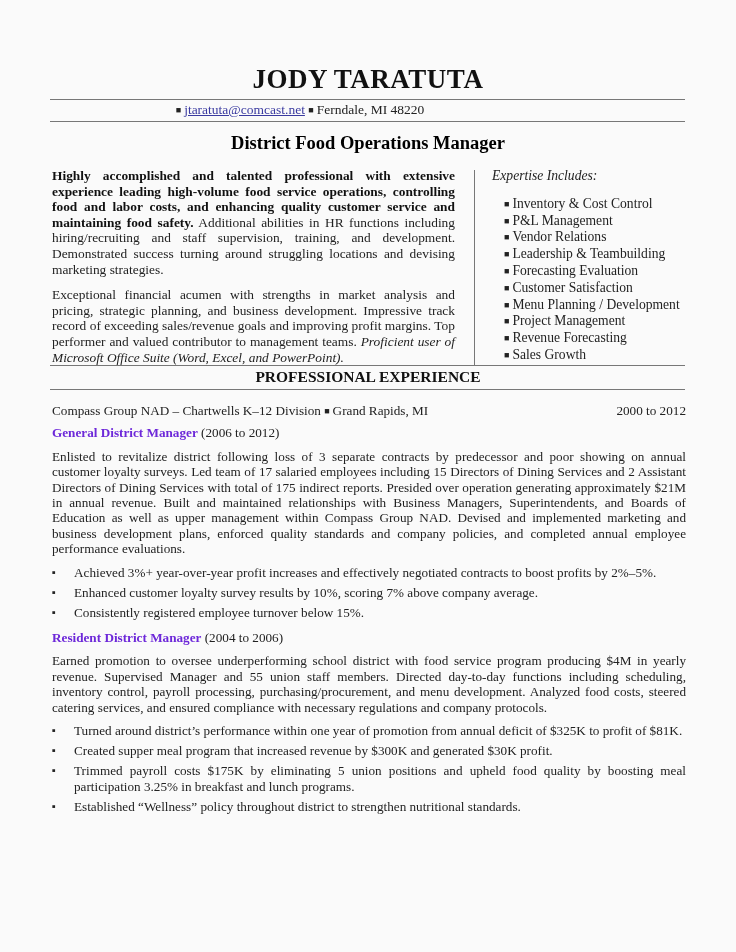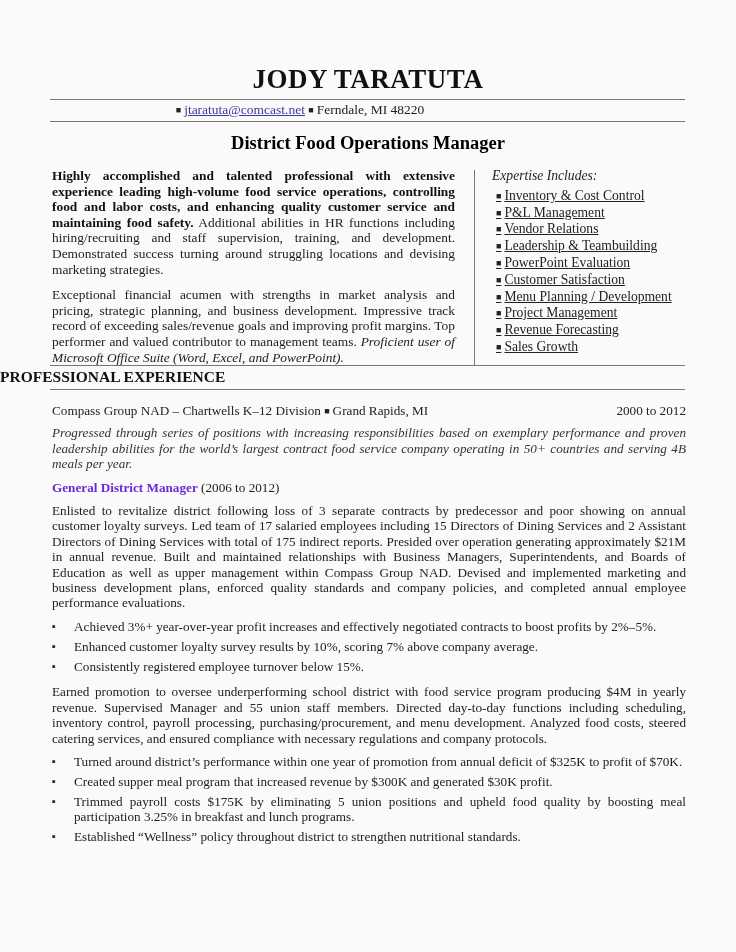--- a/index.html
+++ b/index.html
@@ -35,25 +35,25 @@
   }
   .summary p { margin: 0 0 10px 0; }
   .summary b { color: #111; }
   .vdivider { position: absolute; left: 474px; top: 170px; height: 195px; width: 0; border-left: 1.5px solid #777; }
 
   .expertise {
     position: absolute; left: 492px; top: 168px; width: 200px;
     font-family: "Liberation Serif", serif; font-size: 13.6px; line-height: 15.8px; color: #222;
   }
   .expertise .label { font-style: italic; margin-bottom: 1px; }
-  .expertise ul { list-style: none; margin: 4px; padding: 0; text-decoration: underline; }
+  .expertise ul { list-style: none; margin: 12px; padding: 0; }
   .expertise li { margin: 0; }
 
   .section-title {
-    position: absolute; left: 0; width: 736px; top: 368px; 
+    position: absolute; left: 0; width: 736px; top: 368px; text-align: center;
     font-family: "Liberation Serif", serif; font-weight: bold; font-size: 15.5px; color: #111;
   }
 
   .exp { position: absolute; left: 52px; top: 403px; width: 634px;
     font-family: "Liberation Serif", serif; font-size: 13.2px; line-height: 15.4px; color: #222; }
   .company-row { display: flex; justify-content: space-between; margin-bottom: 6px; text-align: right; }
   .company-intro { font-style: italic; text-align: justify; margin: 0 0 8px 0; color: #333; }
   .role { margin: 0 0 8px 0; }
   .role b { color: #6d28d9; }
   .para { text-align: justify; margin: 0 0 8px 0; }
@@ -86,49 +86,49 @@
 
   <div class="vdivider"></div>
 
   <div class="expertise">
     <div class="label">Expertise Includes:</div>
     <ul>
       <li><span class="sq">■</span><span>Inventory &amp; Cost Control</span></li>
       <li><span class="sq">■</span><span>P&amp;L Management</span></li>
       <li><span class="sq">■</span><span>Vendor Relations</span></li>
       <li><span class="sq">■</span><span>Leadership &amp; Teambuilding</span></li>
-      <li><span class="sq">■</span><span>PowerPoint Evaluation</span></li>
+      <li><span class="sq">■</span><span>Forecasting Evaluation</span></li>
       <li><span class="sq">■</span><span>Customer Satisfaction</span></li>
       <li><span class="sq">■</span><span>Menu Planning / Development</span></li>
       <li><span class="sq">■</span><span>Project Management</span></li>
       <li><span class="sq">■</span><span>Revenue Forecasting</span></li>
       <li><span class="sq">■</span><span>Sales Growth</span></li>
     </ul>
   </div>
 
   <div class="rule" style="top:365px;"></div>
   <div class="section-title">PROFESSIONAL EXPERIENCE</div>
   <div class="rule" style="top:389px;"></div>
 
   <div class="exp">
     <div class="company-row">
       <span><span>Compass Group NAD – Chartwells K–12 Division</span> <span class="sq">■</span><span>Grand Rapids, MI</span></span>
       <span>2000 to 2012</span>
     </div>
-    <p class="company-intro">Progressed through series of positions with increasing responsibilities based on exemplary performance and proven leadership abilities for the world’s largest contract food service company operating in 50+ countries and serving 4B meals per year.</p>
 
     <p class="role"><b>General District Manager</b> <span>(2006 to 2012)</span></p>
     <p class="para">Enlisted to revitalize district following loss of 3 separate contracts by predecessor and poor showing on annual customer loyalty surveys. Led team of 17 salaried employees including 15 Directors of Dining Services and 2 Assistant Directors of Dining Services with total of 175 indirect reports. Presided over operation generating approximately $21M in annual revenue. Built and maintained relationships with Business Managers, Superintendents, and Boards of Education as well as upper management within Compass Group NAD. Devised and implemented marketing and business development plans, enforced quality standards and company policies, and completed annual employee performance evaluations.</p>
     <ul class="bullets">
       <li>Achieved 3%+ year-over-year profit increases and effectively negotiated contracts to boost profits by 2%–5%.</li>
       <li>Enhanced customer loyalty survey results by 10%, scoring 7% above company average.</li>
       <li>Consistently registered employee turnover below 15%.</li>
     </ul>
 
+    <p class="role"><b>Resident District Manager</b> <span>(2004 to 2006)</span></p>
     <p class="para">Earned promotion to oversee underperforming school district with food service program producing $4M in yearly revenue. Supervised Manager and 55 union staff members. Directed day-to-day functions including scheduling, inventory control, payroll processing, purchasing/procurement, and menu development. Analyzed food costs, steered catering services, and ensured compliance with necessary regulations and company protocols.</p>
     <ul class="bullets">
-      <li>Turned around district’s performance within one year of promotion from annual deficit of $325K to profit of $70K.</li>
+      <li>Turned around district’s performance within one year of promotion from annual deficit of $325K to profit of $81K.</li>
       <li>Created supper meal program that increased revenue by $300K and generated $30K profit.</li>
       <li>Trimmed payroll costs $175K by eliminating 5 union positions and upheld food quality by boosting meal participation 3.25% in breakfast and lunch programs.</li>
       <li>Established “Wellness” policy throughout district to strengthen nutritional standards.</li>
     </ul>
   </div>
 </div>
 
 </body></html>

